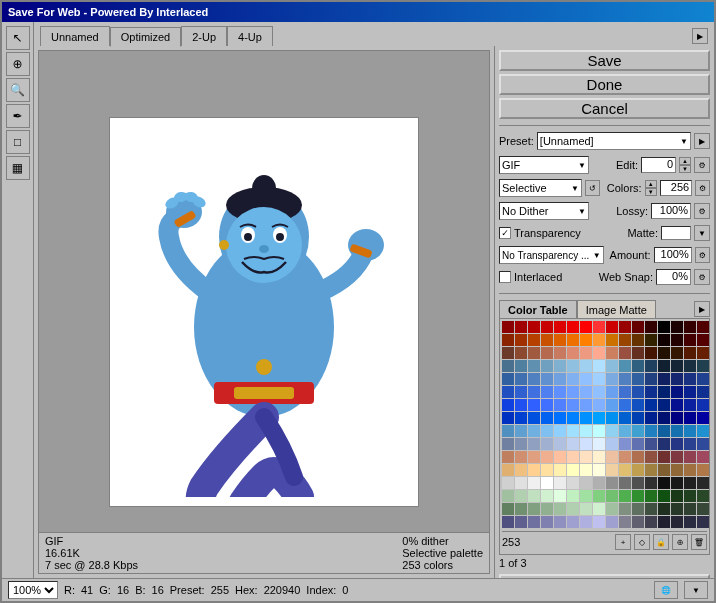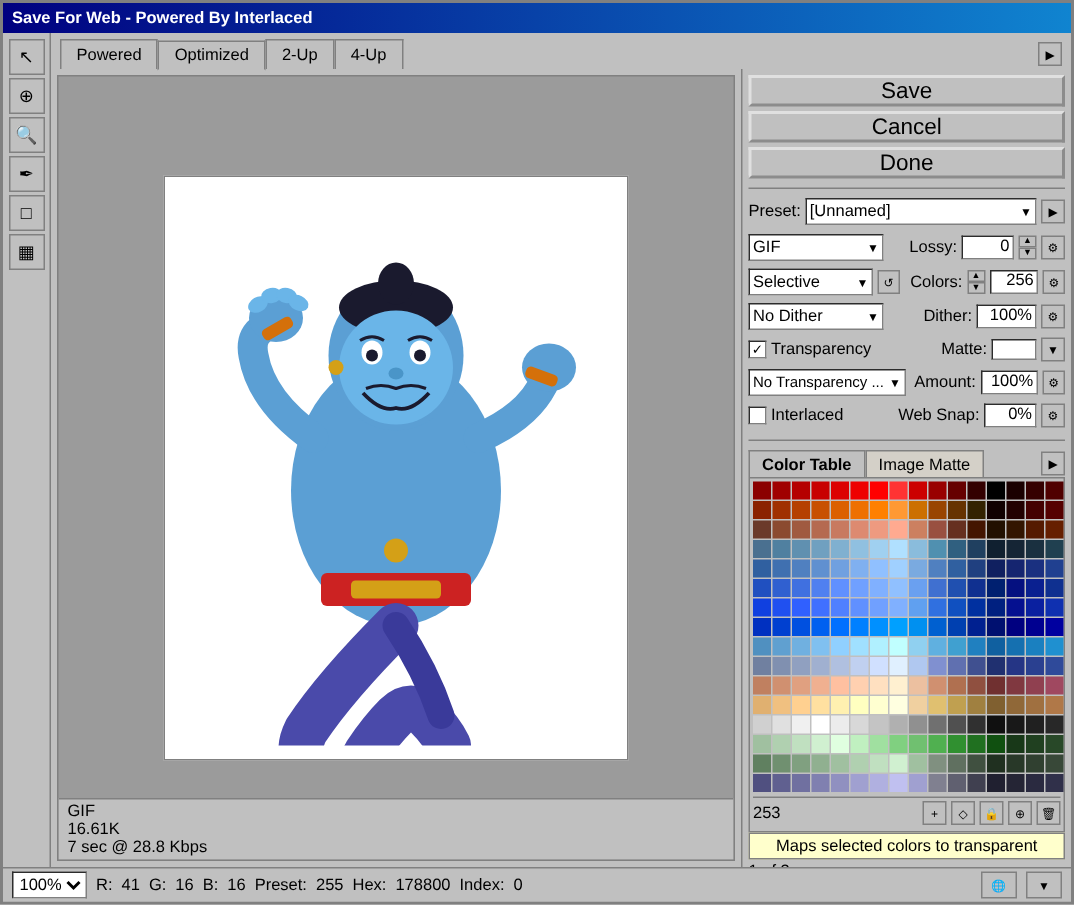--- a/index.html
+++ b/index.html
@@ -412,21 +412,21 @@
       <div class="tool-btn">🔍</div>
       <div class="tool-btn">✒</div>
       <div class="tool-btn">□</div>
       <div class="tool-btn">▦</div>
     </div>
 
     <div class="main-area">
 
       <div class="tabs">
         <div class="tabs-row">
-          <div class="tab">Powered</div>
+          <div class="tab">Unnamed</div>
           <div class="tab active">Optimized</div>
           <div class="tab">2-Up</div>
           <div class="tab">4-Up</div>
           <div style="flex:1"></div>
           <div class="tab-arrow">▶</div>
         </div>
       </div>
 
       <div class="content-split">
 
@@ -488,47 +488,52 @@
               <path d="M140 290 Q160 320 170 350" stroke="#3a3a9a" stroke-width="18" fill="none" stroke-linecap="round"></path>
             </svg>
           </div>
 
           <div class="canvas-status">
             <div>
               <div>GIF</div>
               <div>16.61K</div>
               <div>7 sec @ 28.8 Kbps</div>
             </div>
+            <div>
+              <div>0% dither</div>
+              <div>Selective palette</div>
+              <div>253 colors</div>
+            </div>
           </div>
         </div>
 
         <div class="right-panel">
 
           <button class="btn-primary">Save</button>
+          <button class="btn-primary">Done</button>
           <button class="btn-primary">Cancel</button>
-          <button class="btn-primary">Done</button>
 
           <div class="divider"></div>
 
           <div class="preset-row">
             <span>Preset:</span>
             <div class="preset-select">
               <span>[Unnamed]</span>
               <span class="select-arrow">▼</span>
             </div>
             <div class="icon-btn">▶</div>
           </div>
 
           <div class="form-row">
             <div class="select-control wide-select">
               <span>GIF</span>
               <span class="select-arrow">▼</span>
             </div>
             <div style="flex:1"></div>
-            <span>Lossy:</span>
+            <span>Edit:</span>
             <div class="input-small">
               <span>0</span>
             </div>
             <div class="spin-btn">
               <div class="spin-up">▲</div>
               <div class="spin-down">▼</div>
             </div>
             <div class="icon-btn">⚙</div>
           </div>
 
@@ -548,21 +553,21 @@
             </div>
             <div class="icon-btn">⚙</div>
           </div>
 
           <div class="form-row">
             <div class="select-control wide-select">
               <span>No Dither</span>
               <span class="select-arrow">▼</span>
             </div>
             <div style="flex:1"></div>
-            <span>Dither:</span>
+            <span>Lossy:</span>
             <div class="input-small" style="width:40px;">
               <span>100%</span>
             </div>
             <div class="icon-btn">⚙</div>
           </div>
 
           <div class="form-row">
             <div class="checkbox-row">
               <div class="checkbox-box">✓</div>
               <span>Transparency</span>
@@ -872,23 +877,20 @@
               <div class="color-table-footer">
                 <span class="footer-count">253</span>
                 <div class="footer-icon" title="Add">+</div>
                 <div class="footer-icon" title="Maps selected colors to transparent">◇</div>
                 <div class="footer-icon" title="Lock">🔒</div>
                 <div class="footer-icon" title="Web shift">⊕</div>
                 <div class="footer-icon" title="Delete">🗑</div>
               </div>
             </div>
 
-            <div class="tooltip-bar">
-              <span>Maps selected colors to transparent</span>
-            </div>
 
             <div style="font-size:11px; text-align:left; margin-top:2px;">1 of 3</div>
           </div>
 
           <div class="edit-imageready">Edit in ImageReady</div>
         </div>
       </div>
     </div>
   </div>
 
@@ -898,20 +900,20 @@
     </select>
     <span>R:</span>
     <span>41</span>
     <span>G:</span>
     <span>16</span>
     <span>B:</span>
     <span>16</span>
     <span>Preset:</span>
     <span>255</span>
     <span>Hex:</span>
-    <span>178800</span>
+    <span>220940</span>
     <span>Index:</span>
     <span>0</span>
     <div style="flex:1"></div>
     <div class="preview-btn">🌐</div>
     <div class="preview-btn">▼</div>
   </div>
 </div>
 
 </body></html>

